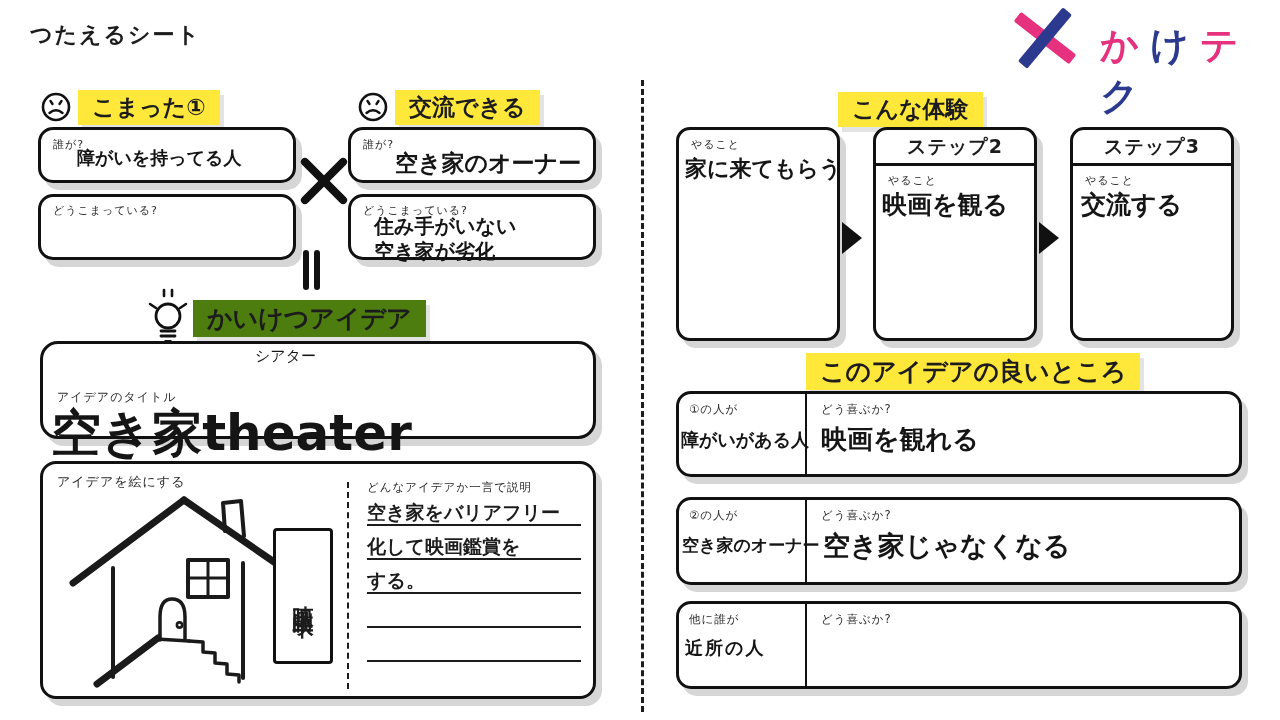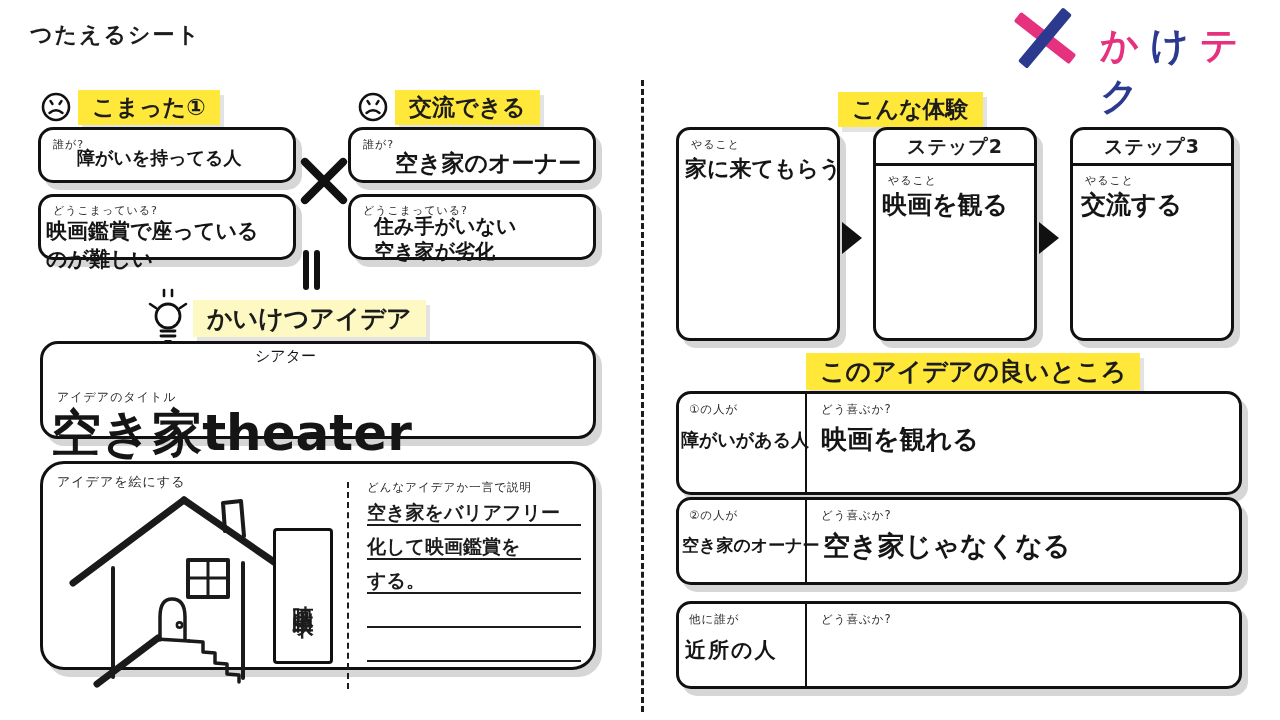--- a/index.html
+++ b/index.html
@@ -97,22 +97,20 @@
     <div class="hand" style="left:44px; top:18px; font-size:23px;">空き家のオーナー</div>
   </div>
 
   <div class="mult" style="left:299px; top:156px;" aria-label="×">
       <i style="transform:rotate(45deg);"></i>
       <i style="transform:rotate(-45deg);"></i>
     </div>
 
   <div class="box" style="left:38px; top:194px; width:258px; height:66px;">
     <div class="lbl" style="left:12px; top:6px;">どうこまっている?</div>
-    <div class="hand preline" style="left:5px; top:20px; font-size:21px; line-height:28px;">映画鑑賞で座っている
-のが難しい</div>
   </div>
 
   <div class="box" style="left:348px; top:194px; width:248px; height:66px;">
     <div class="lbl" style="left:12px; top:6px;">どうこまっている?</div>
     <div class="hand preline" style="left:14px; top:17px; font-size:20px; line-height:25px;margin-left:9px;">住み手がいない
 空き家が劣化</div>
   </div>
 
   <div class="eq" style="left:303px; top:250px;" aria-label="=">
       <i></i>
@@ -124,29 +122,29 @@
       <line x1="18" y1="2" x2="18" y2="8" stroke="#111" stroke-width="2.6" stroke-linecap="round"></line>
       <line x1="26" y1="2" x2="26" y2="8" stroke="#111" stroke-width="2.6" stroke-linecap="round"></line>
       <line x1="4" y1="16" x2="10" y2="20" stroke="#111" stroke-width="2.6" stroke-linecap="round"></line>
       <line x1="40" y1="16" x2="34" y2="20" stroke="#111" stroke-width="2.6" stroke-linecap="round"></line>
       <circle cx="22" cy="28" r="12" fill="none" stroke="#111" stroke-width="2.8"></circle>
       <line x1="15" y1="43" x2="29" y2="43" stroke="#111" stroke-width="2.8" stroke-linecap="round"></line>
       <line x1="15" y1="48" x2="29" y2="48" stroke="#111" stroke-width="2.8" stroke-linecap="round"></line>
       <path d="M18 52 L26 52 L22 56 Z" fill="#111"></path>
     </svg>
   </div>
-  <div class="abs hl" style="left: 193px; top: 300px; font-size: 25px; background: #fef9c3;">かいけつアイデア</div>
+  <div class="abs hl" style="left: 193px; top: 300px; font-size: 25px; background: #4d7c0f;">かいけつアイデア</div>
 
   <div class="box" style="left:40px; top:341px; width:556px; height:98px; border-radius:18px;">
     <div class="lbl" style="left:14px; top:9px; font-size:12px;margin-top:36px;">アイデアのタイトル</div>
     <div class="hand" style="left:212px; top:3px; font-size:15px; font-weight:normal;">シアター</div>
     <div class="hand" style="left:8px; top:22px; font-size:50px;margin-top:34px;">空き家theater</div>
   </div>
 
-  <div class="box" style="left:40px; top:461px; width:556px; height:209px; border-radius:24px;">
+  <div class="box" style="left:40px; top:461px; width:556px; height:238px; border-radius:16px;">
     <div class="lbl" style="left:14px; top:9px; font-size:13px;">アイデアを絵にする</div>
 
     <div class="abs" style="left:8px; top:22px;">
       <svg width="300" height="205" viewBox="0 0 300 205" fill="none" stroke="#1a1a1a" stroke-linecap="round" stroke-linejoin="round">
         <path d="M22 97 L133 14" stroke-width="7"></path>
         <path d="M133 14 L226 78" stroke-width="7"></path>
         <path d="M174 45 L172 17 L190 15 L193 50" stroke-width="4"></path>
         <path d="M62 82 L62 191" stroke-width="4"></path>
         <path d="M192 77 L192 192" stroke-width="4"></path>
         <rect x="137" y="74" width="40" height="37" stroke-width="4"></rect>
@@ -198,21 +196,21 @@
   <div class="card" style="left:1070px; top:127px;">
     <div class="card-h">ステップ3</div>
     <div class="card-body">
       <div class="lbl" style="left:12px; top:7px;">やること</div>
       <div class="hand" style="left:8px; top:22px; font-size:25px;">交流する</div>
     </div>
   </div>
 
   <div class="abs hl" style="left: 806px; top: 353px; font-size: 25px; background: rgb(255, 232, 58);">このアイデアの良いところ</div>
 
-  <div class="grow" style="top:391px; height:104px;">
+  <div class="grow" style="top:391px; height:86px;">
     <div class="cellL">
       <div class="lbl" style="left:10px; top:8px; font-size:11.5px;">①の人が</div>
       <div class="hand" style="left:2px; top:34px; font-size:18px;">障がいがある人</div>
     </div>
     <div class="cellR">
       <div class="lbl" style="left:14px; top:8px; font-size:11.5px;">どう喜ぶか?</div>
       <div class="hand" style="left:14px; top:28px; font-size:26px;">映画を観れる</div>
     </div>
   </div>
 
@@ -223,20 +221,20 @@
     </div>
     <div class="cellR">
       <div class="lbl" style="left:14px; top:8px; font-size:11.5px;">どう喜ぶか?</div>
       <div class="hand" style="left:16px; top:28px; font-size:27px;">空き家じゃなくなる</div>
     </div>
   </div>
 
   <div class="grow" style="top:601px; height:88px;">
     <div class="cellL">
       <div class="lbl" style="left:10px; top:8px; font-size:11.5px;">他に誰が</div>
-      <div class="hand" style="left:6px; top:32px; font-size:21px; letter-spacing:2px;">近所の人</div>
+      <div class="hand" style="left:6px; top:32px; font-size:18px; letter-spacing:2px;">近所の人</div>
     </div>
     <div class="cellR">
       <div class="lbl" style="left:14px; top:8px; font-size:11.5px;">どう喜ぶか?</div>
     </div>
   </div>
 
 </div>
 
 </body></html>

